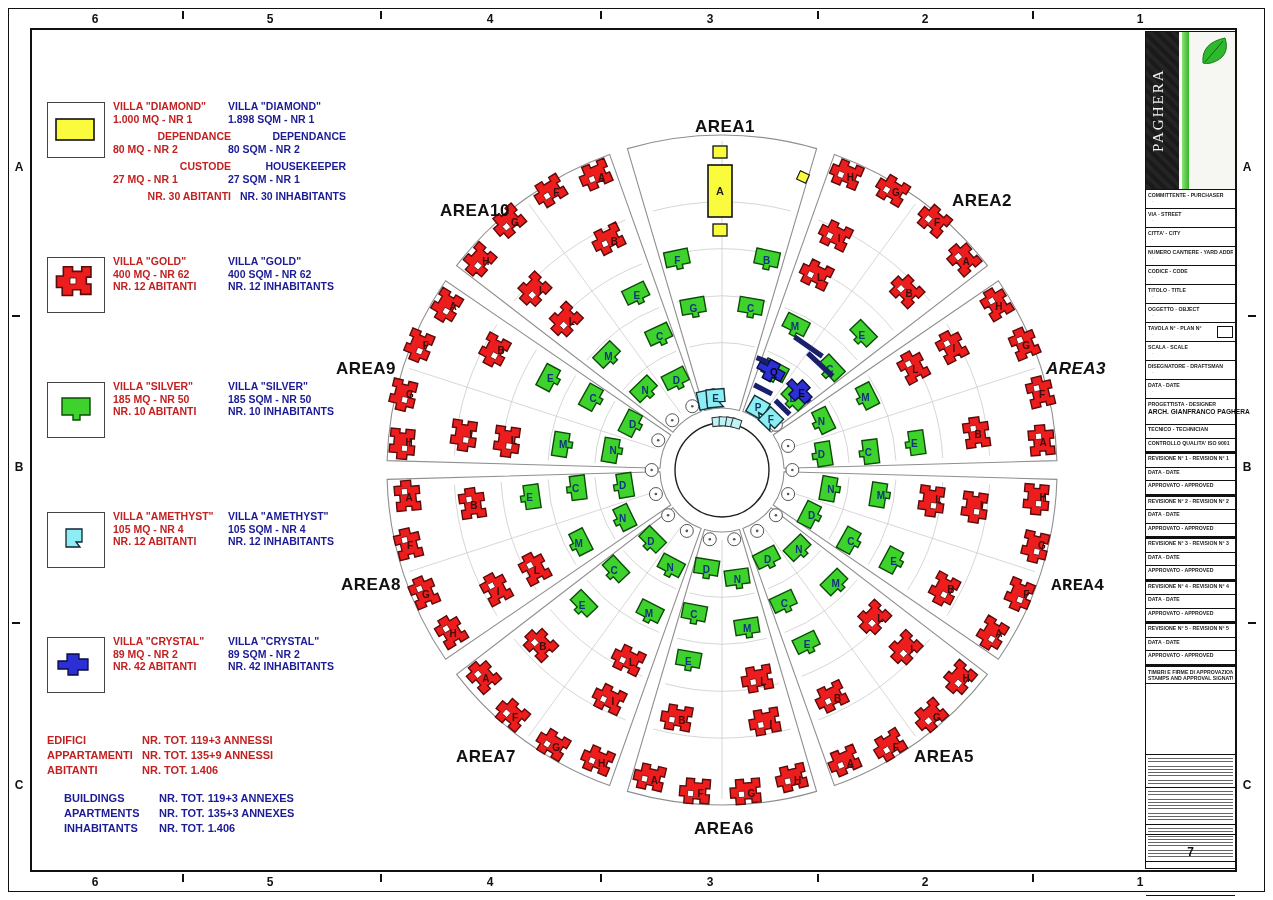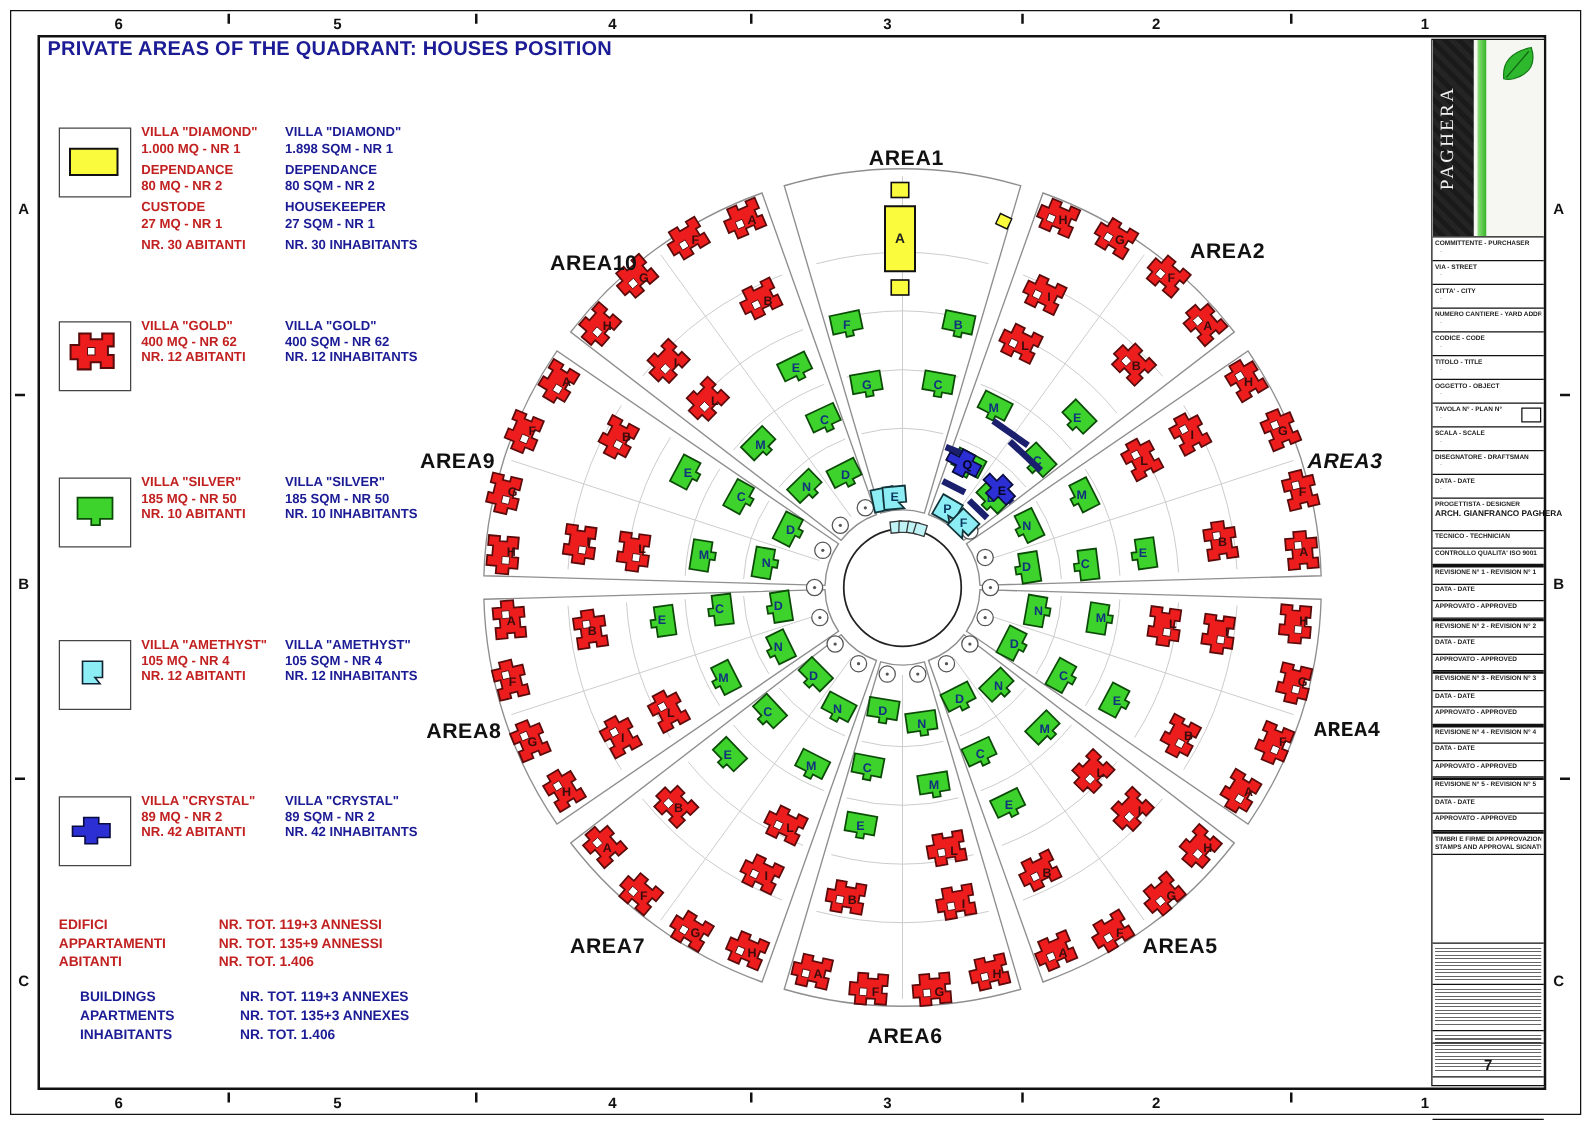--- a/index.html
+++ b/index.html
@@ -17,26 +17,26 @@
   .title-it { font-size:16px; font-weight:bold; color:#b22020; letter-spacing:.2px; }
   .title-en { font-size:16px; font-weight:bold; color:#1b1b95; letter-spacing:.2px; }
 
   
   .legend-item { position:absolute; left:47px; }
   .swatch-box { position:absolute; left:0; top:2px; width:58px; height:56px; border:1.5px solid #444; background:#fff; }
   .leg-col { position:absolute; top:0; width:118px; font-size:10.5px; font-weight:bold; line-height:12.5px; }
   .leg-it { left:66px; color:#c22121; }
   .leg-en { left:181px; color:#1b1b95; }
   .leg-line { display:block; white-space:nowrap; }
-  .gap { margin-top:5px; }
+  .gap { margin-top:5px;text-align:right; }
 
   
   .totals { position:absolute; left:47px; top:733px; font-size:11px; font-weight:bold; line-height:15px; }
   .tot-row { display:flex; }
-  .tot-row .lbl { width:128px; }
+  .tot-row .lbl { width:95px; }
   .tot-it { color:#c22121; }
   .tot-en { color:#1b1b95;padding-left:17px; }
   .tot-gap { height:13px; }
 
   
   #map-svg { position:absolute; left:330px; top:88px; width:812px; height:802px; }
   .area-label { position:absolute; transform:translate(-50%,-50%); font-size:17px; font-weight:600; color:#111; letter-spacing:.5px; white-space:nowrap; }
 
   
   .titleblock { position:absolute; left:1145px; top:31px; width:91px; height:838px; border:1.5px solid #111; background:#fff; font-family:"Liberation Sans", sans-serif; }
@@ -98,21 +98,20 @@
       <div class="ruler-letter" style="left: 19px; top: 785px;">C</div>
       <div class="ruler-letter" style="left: 1247px; top: 785px;">C</div>
       <div class="tickh" style="left: 12px; top: 315px;"></div>
       <div class="tickh" style="left: 1248px; top: 315px;"></div>
       <div class="tickh" style="left: 12px; top: 622px;"></div>
       <div class="tickh" style="left: 1248px; top: 622px;"></div>
     </div>
   <div class="inner-frame"></div>
 
   <div class="titles">
-    <div class="title-en">PRIVATE AREAS OF THE QUADRANT: HOUSES POSITION</div>
   </div>
 
   <div class="legend-item" style="top:100px; height:110px;">
     <div class="swatch-box">
       <svg width="55" height="53">
         <rect x="8" y="16" width="38" height="21" fill="#fbfb3d" stroke="#111" stroke-width="1.6"></rect>
       </svg>
     </div>
     <div class="leg-col leg-it">
       <span class="leg-line">VILLA "DIAMOND"</span>

